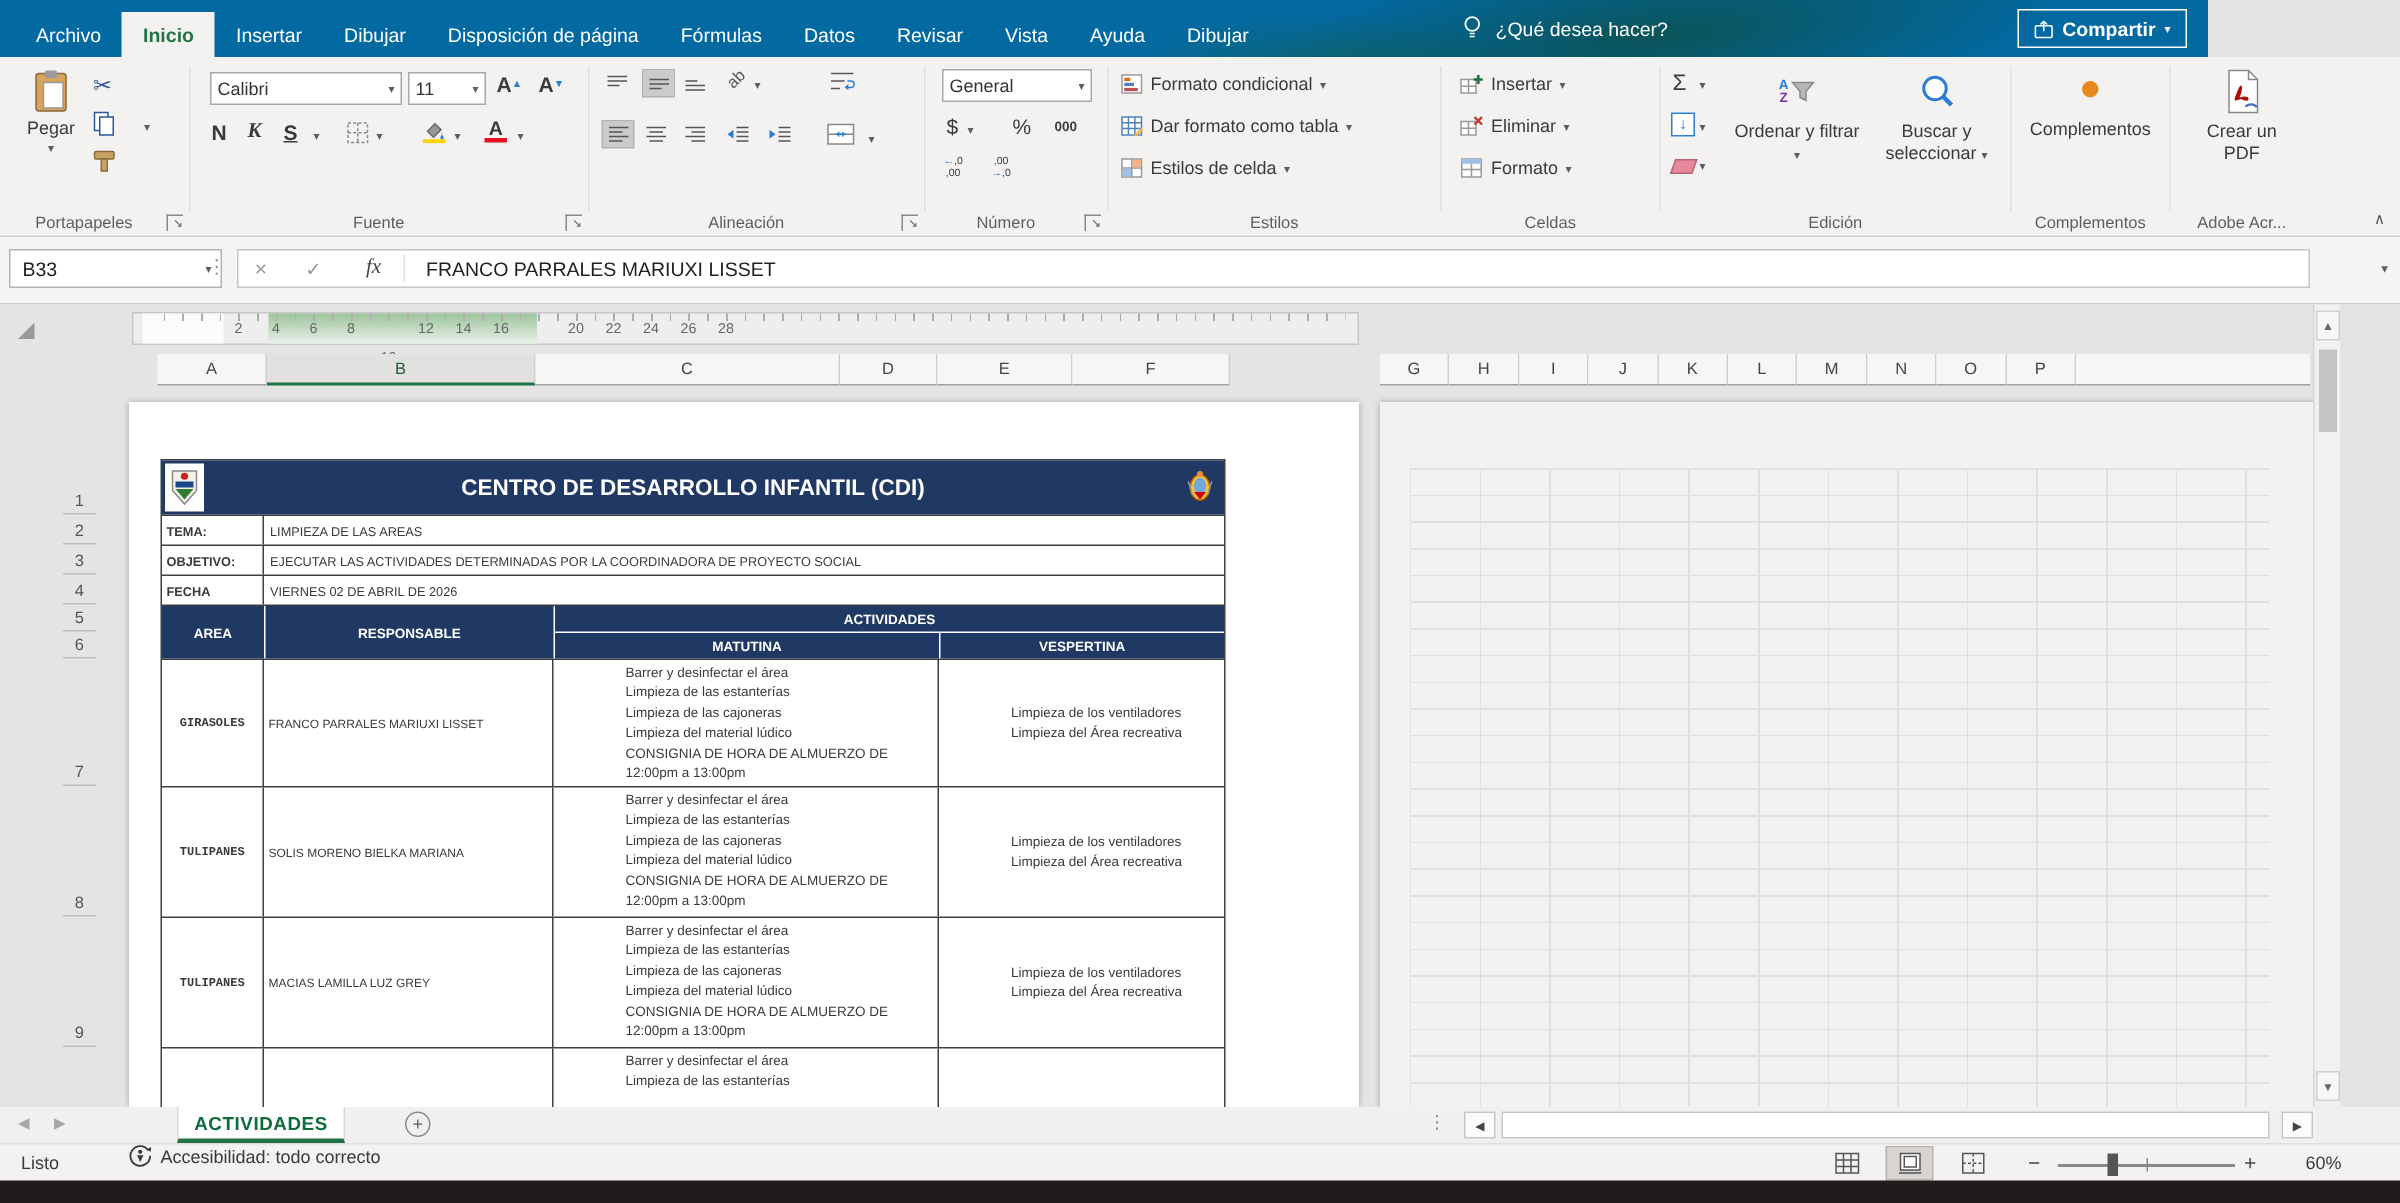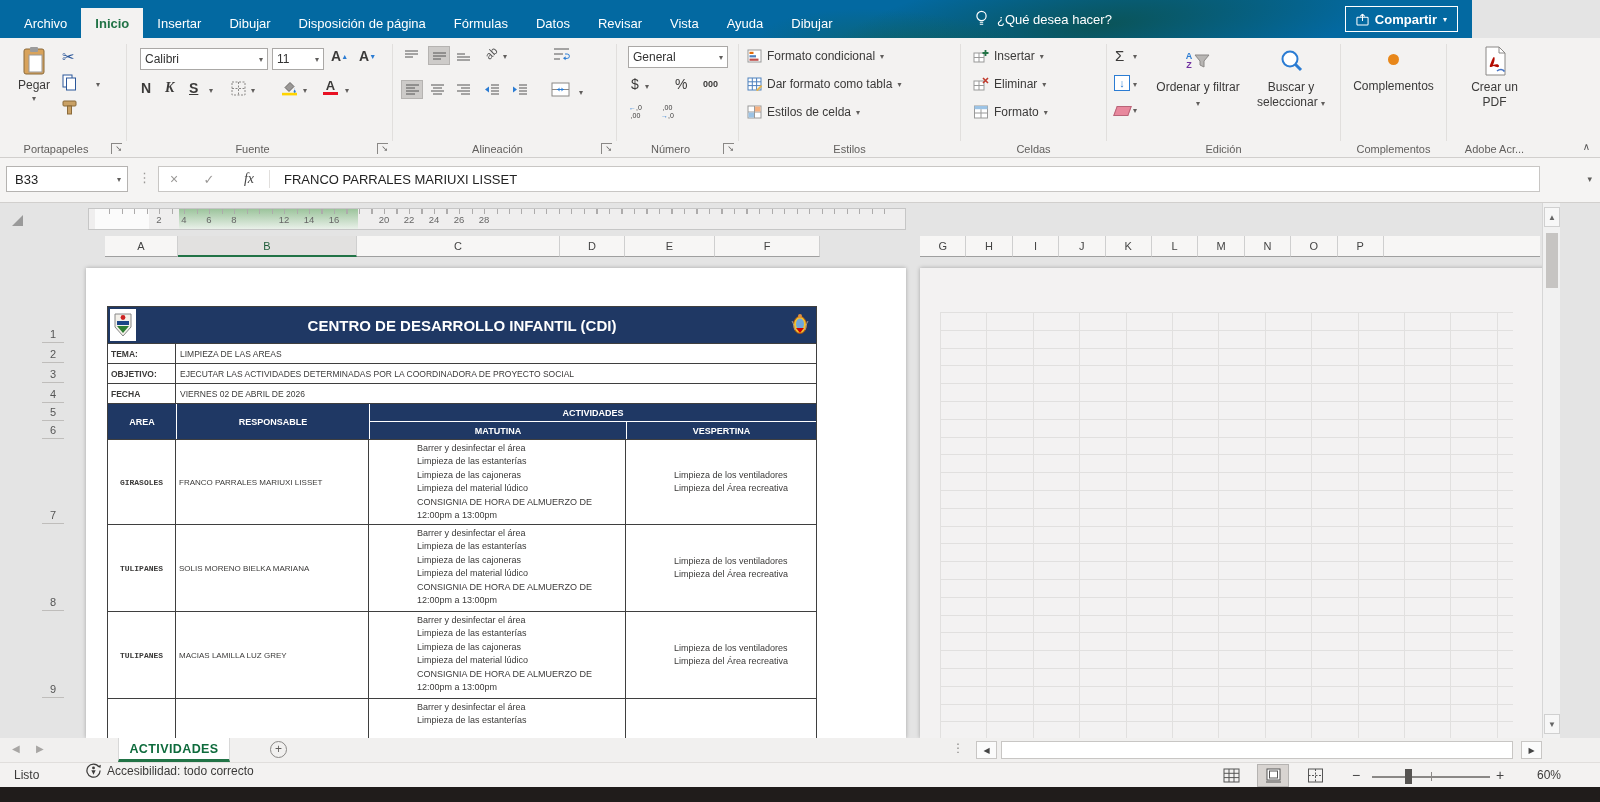--- a/index.html
+++ b/index.html
@@ -33,21 +33,21 @@
   .fbtn{font-weight:700;font-size:14px;color:#3b3a39;}
   .selbox{background:#cdcbc9;outline:1px solid #b5b3b1;}
   .stylerow{position:absolute;left:8px;display:flex;align-items:center;gap:5px;font-size:12px;color:#3b3a39;white-space:nowrap;}
   .dec2l{position:absolute;font-size:7px;line-height:7.5px;text-align:center;color:#3b3a39;white-space:pre;}
   .dec2l b{color:#2b7cd3;font-weight:400;}
   .tallbtn{position:absolute;display:flex;flex-direction:column;align-items:center;font-size:12px;color:#3b3a39;text-align:center;}
   .tallbtn .lbl{margin-top:4px;line-height:15px;}
 
   
   #fbar{position:absolute;left:0;top:158px;width:1600px;height:45px;background:#f5f4f3;border-bottom:1px solid #d1cfcd;}
-  #namebox{position:absolute;left:6px;top:8px;width:122px;height:26px;background:#fff;border:1px solid #b5b3b1;display:flex;align-items:center;font-size:13px;color:#222;padding-left:8px;}
+  #namebox{position:absolute;left:6px;top:8px;width:142px;height:26px;background:#fff;border:1px solid #b5b3b1;display:flex;align-items:center;font-size:13px;color:#222;padding-left:8px;}
   #namebox .chev{margin-left:auto;margin-right:6px;}
   #fbar-dots{position:absolute;left:138px;top:12px;color:#9a9896;font-size:13px;}
   #fxstrip{position:absolute;left:158px;top:8px;width:1382px;height:26px;background:#fff;border:1px solid #c8c6c4;display:flex;align-items:center;}
   #fx-x{width:30px;text-align:center;color:#9a9896;font-size:14px;}
   #fx-ok{width:40px;text-align:center;color:#9a9896;font-size:13px;}
   #fx-fx{width:40px;text-align:center;color:#444;font-family:"Liberation Serif",serif;font-style:italic;font-size:14px;}
   #fx-sep{width:1px;height:18px;background:#e1dfdd;margin-right:14px;}
   #formula-text{font-size:13px;color:#222;}
   #fbar-chev{position:absolute;right:8px;top:16px;color:#605e5c;font-size:9px;}
 

